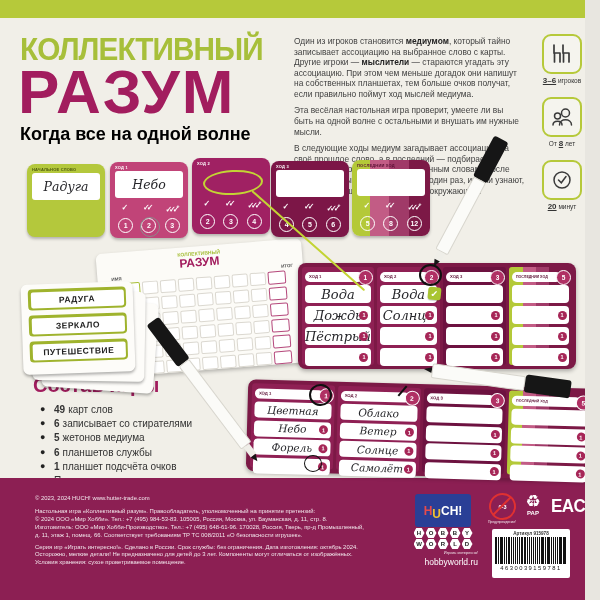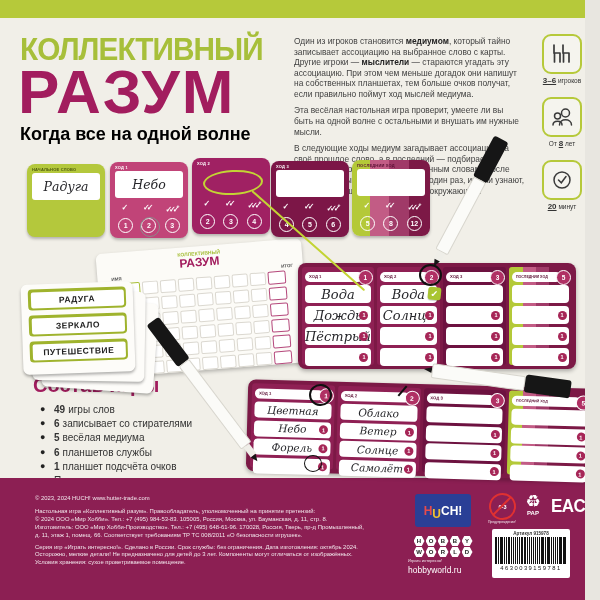--- a/index.html
+++ b/index.html
@@ -109,21 +109,21 @@
         display:flex;align-items:center;justify-content:center;}
   #warn .slash{position:absolute;left:-2px;top:10px;width:26px;height:2.2px;background:#e03131;transform:rotate(-45deg);}
   #warn .age{font-size:5.5px;font-weight:bold;color:#fff;}
   #warn-label{position:absolute;left:483px;top:42px;width:38px;text-align:center;font-size:3.4px;color:#f2e6ec;}
   #pap{position:absolute;left:521px;top:14px;width:24px;text-align:center;color:#fff;}
   #pap .tri{font-size:17px;line-height:20px;}
   #pap .papnum{position:absolute;left:0;right:0;top:8px;font-size:4.5px;font-weight:bold;}
   #pap .paptxt{font-size:6px;font-weight:bold;margin-top:-2px;}
   #eac{position:absolute;left:551px;top:19px;font-size:17px;font-weight:bold;color:#fff;
        letter-spacing:-.5px;transform:scaleY(1.05);}
-  #hobby{position:absolute;left:408px;top:58px;width:70px;text-align:left;}
+  #hobby{position:absolute;left:408px;top:50px;width:70px;text-align:right;}
   .hexrow{display:flex;justify-content:center;gap:1px;margin-bottom:1px;}
   .hexrow.r2{margin-left:0px;}
   .hex{width:11px;height:10px;background:#fff;clip-path:polygon(25% 0,75% 0,100% 50%,75% 100%,25% 100%,0 50%);
        display:flex;align-items:center;justify-content:center;font-size:6px;font-weight:bold;color:#222;}
   #hobby-tag{font-size:4px;color:#f2e6ec;margin-top:1px;}
   #hobby-site{font-size:8.5px;color:#fff;margin-top:2px;}
   #barcode{position:absolute;left:492px;top:51px;width:78px;height:49px;background:#fff;border-radius:2px;
            padding:2px 3px;box-sizing:border-box;text-align:center;}
   #bc-article{font-size:4.6px;color:#333;font-weight:bold;}
   #bc-bars{height:27px;margin-top:1px;display:flex;justify-content:center;align-items:stretch;}
@@ -547,29 +547,29 @@
   <div id="link-line" class="abs"></div>
   <div id="ring-mid" class="abs inkring"></div>
   <div id="ring-bot1" class="abs inkring"></div>
   <div id="slash-bot2" class="abs"></div>
   <div id="ring-row4" class="abs inkring"></div>
 
   <div id="contents-title" class="abs">Состав игры</div>
   <div id="contents-list" class="abs">
     <div class="citem">
         <span class="cbullet">●</span>
-        <span><b>49</b><span>игры слов</span></span>
+        <span><b>49</b><span>карт слов</span></span>
       </div>
     <div class="citem">
         <span class="cbullet">●</span>
         <span><b>6</b><span>записывает со стирателями</span></span>
       </div>
     <div class="citem">
         <span class="cbullet">●</span>
-        <span><b>5</b><span>весёлая медиума</span></span>
+        <span><b>5</b><span>жетонов медиума</span></span>
       </div>
     <div class="citem">
         <span class="cbullet">●</span>
         <span><b>6</b><span>планшетов службы</span></span>
       </div>
     <div class="citem">
         <span class="cbullet">●</span>
         <span><b>1</b><span>планшет подсчёта очков</span></span>
       </div>
     <div class="citem">

